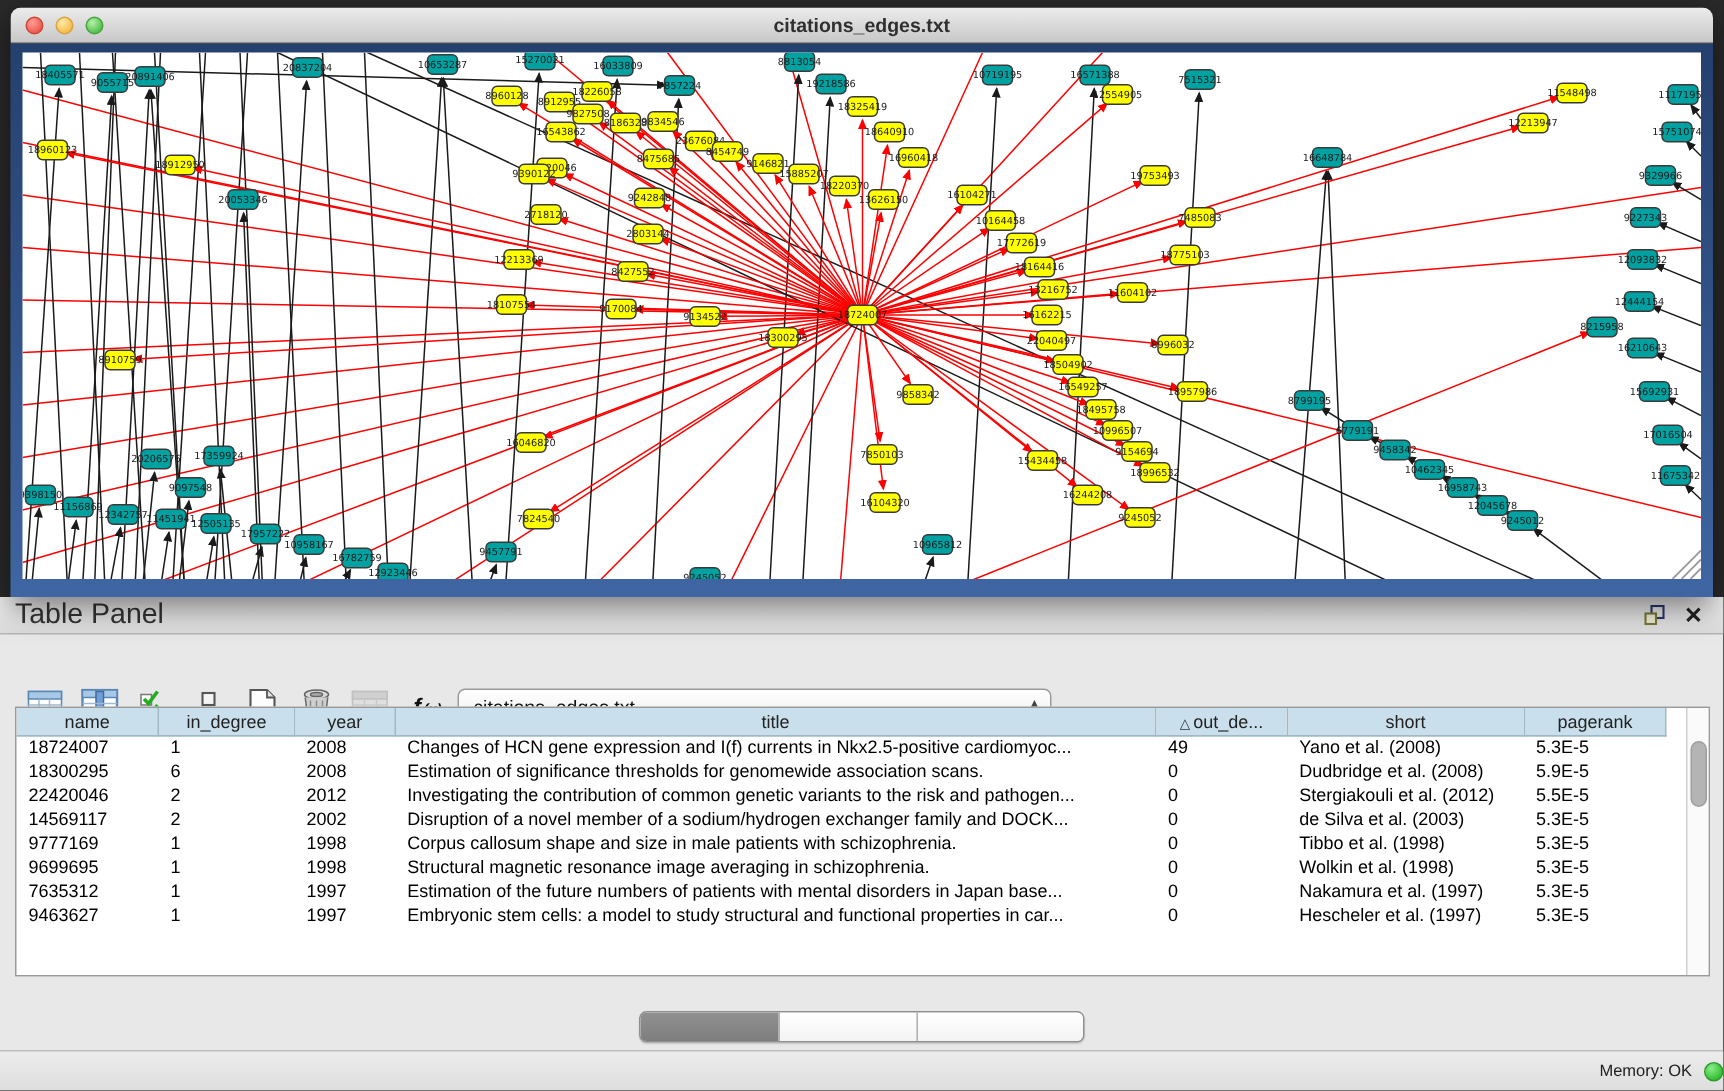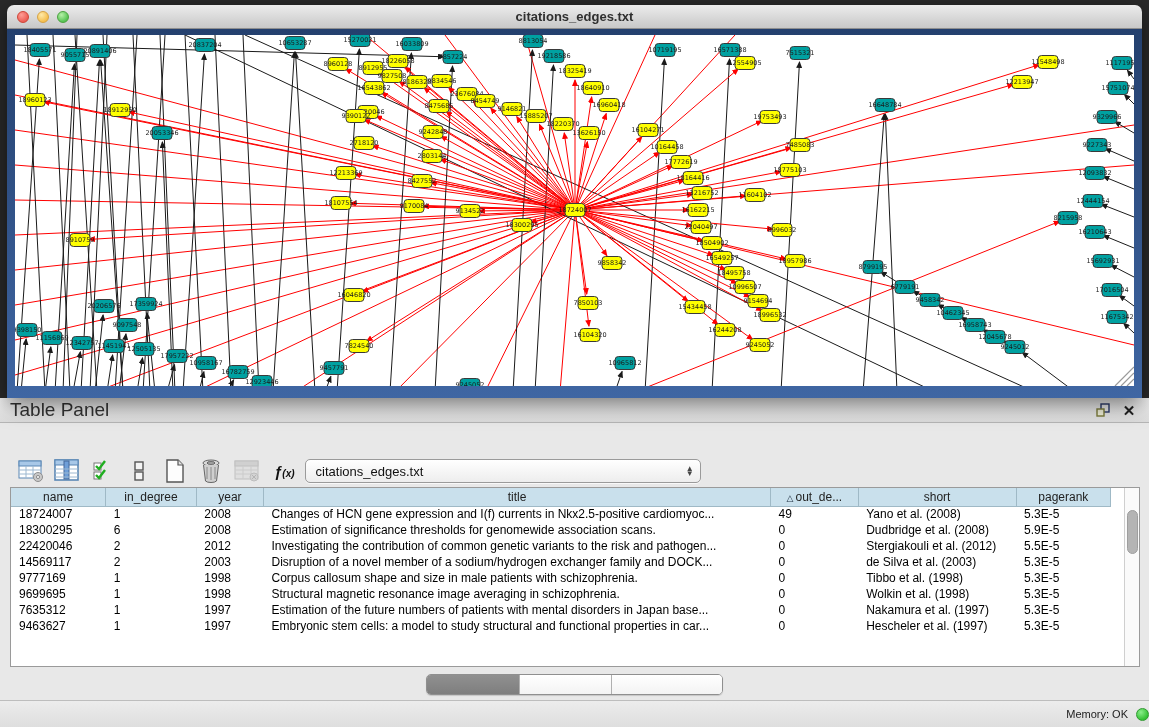--- a/index.html
+++ b/index.html
@@ -25,21 +25,21 @@
       justify-content:center; }
   .fx { font-size:15px; font-style:italic; font-weight:bold; color:#111; margin:0 10px 0 6px; }
   .fx small { font-size:10px; font-weight:bold; }
   .combo { width:396px; height:24px; border:1px solid #9a9a9a; border-radius:5px;
       background:linear-gradient(#ffffff,#ededed); display:flex; align-items:center;
       padding:0 6px 0 10px; box-shadow:0 1px 0 rgba(255,255,255,.7); }
   .combo-label { flex:1; font-size:13px; color:#111; }
   .combo-arrows { display:flex; flex-direction:column; line-height:5px; font-size:8px; color:#444; }
 
   
-  .tablewrap { position:absolute; left:10px; top:89px; width:1130px; height:180px;
+  .tablewrap { position:absolute; left:10px; top:73px; width:1130px; height:180px;
       background:#fff; border:1px solid #9a9a9a; overflow:hidden; }
   table.grid { border-collapse:collapse; table-layout:fixed; width:1114px; font-size:12px; }
   table.grid th { height:18px; background:#c9e0ec; border:1px solid #9fb9c6; border-top:none;
       font-weight:normal; color:#222; text-align:center; overflow:hidden; white-space:nowrap; }
   table.grid th:first-child { border-left:none; }
   table.grid td { height:16px; padding:0 4px 0 8px; color:#000; white-space:nowrap;
       overflow:hidden; text-overflow:clip; }
   .sort-tri { font-size:9px; color:#234; margin-right:2px; }
   .vscroll { position:absolute; right:0; top:0; bottom:0; width:15px; background:#fafafa;
       border-left:1px solid #cfcfcf; }
@@ -210,21 +210,21 @@
               <td>2012</td>
               <td>Investigating the contribution of common genetic variants to the risk and pathogen...</td>
               <td>0</td>
               <td>Stergiakouli et al. (2012)</td>
               <td>5.5E-5</td>
               <td></td>
             </tr>
             <tr>
               <td>14569117</td>
               <td>2</td>
-              <td>2003</td>
+              <td>2002</td>
               <td>Disruption of a novel member of a sodium/hydrogen exchanger family and DOCK...</td>
               <td>0</td>
               <td>de Silva et al. (2003)</td>
               <td>5.3E-5</td>
               <td></td>
             </tr>
             <tr>
               <td>9777169</td>
               <td>1</td>
               <td>1998</td>

